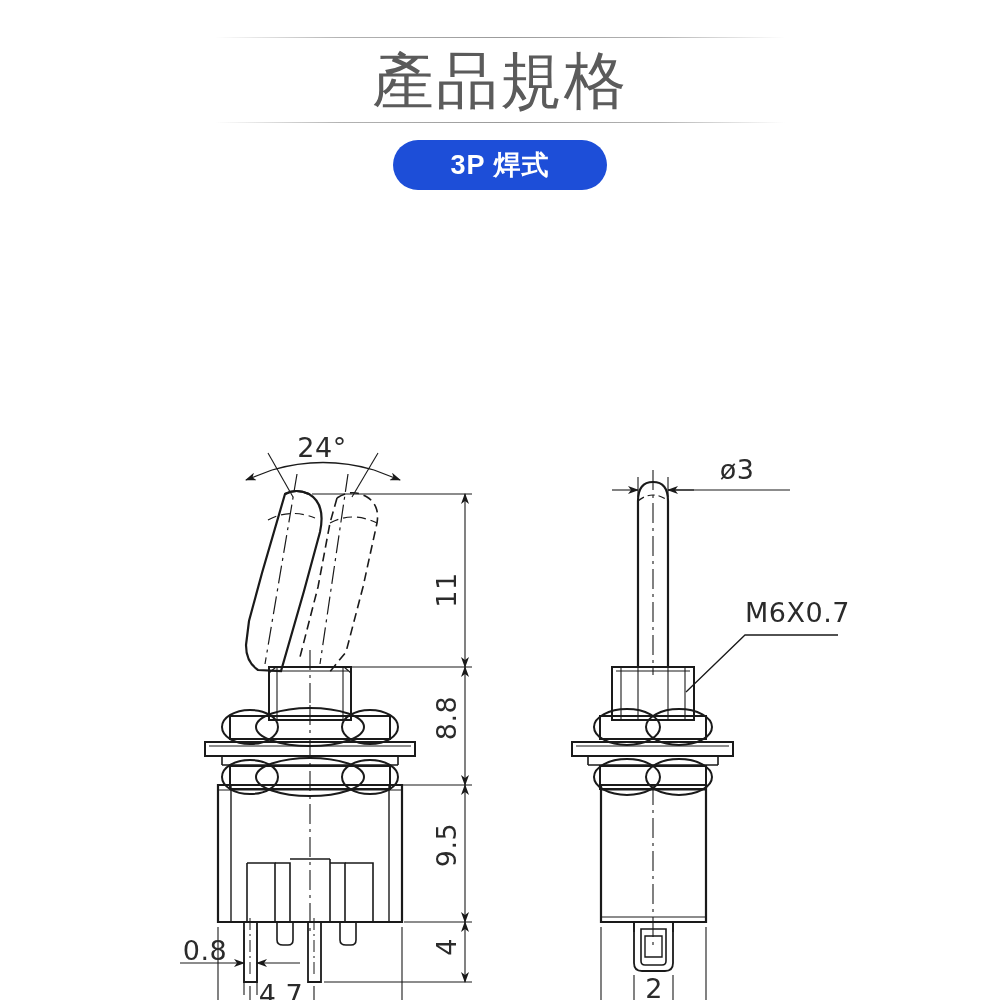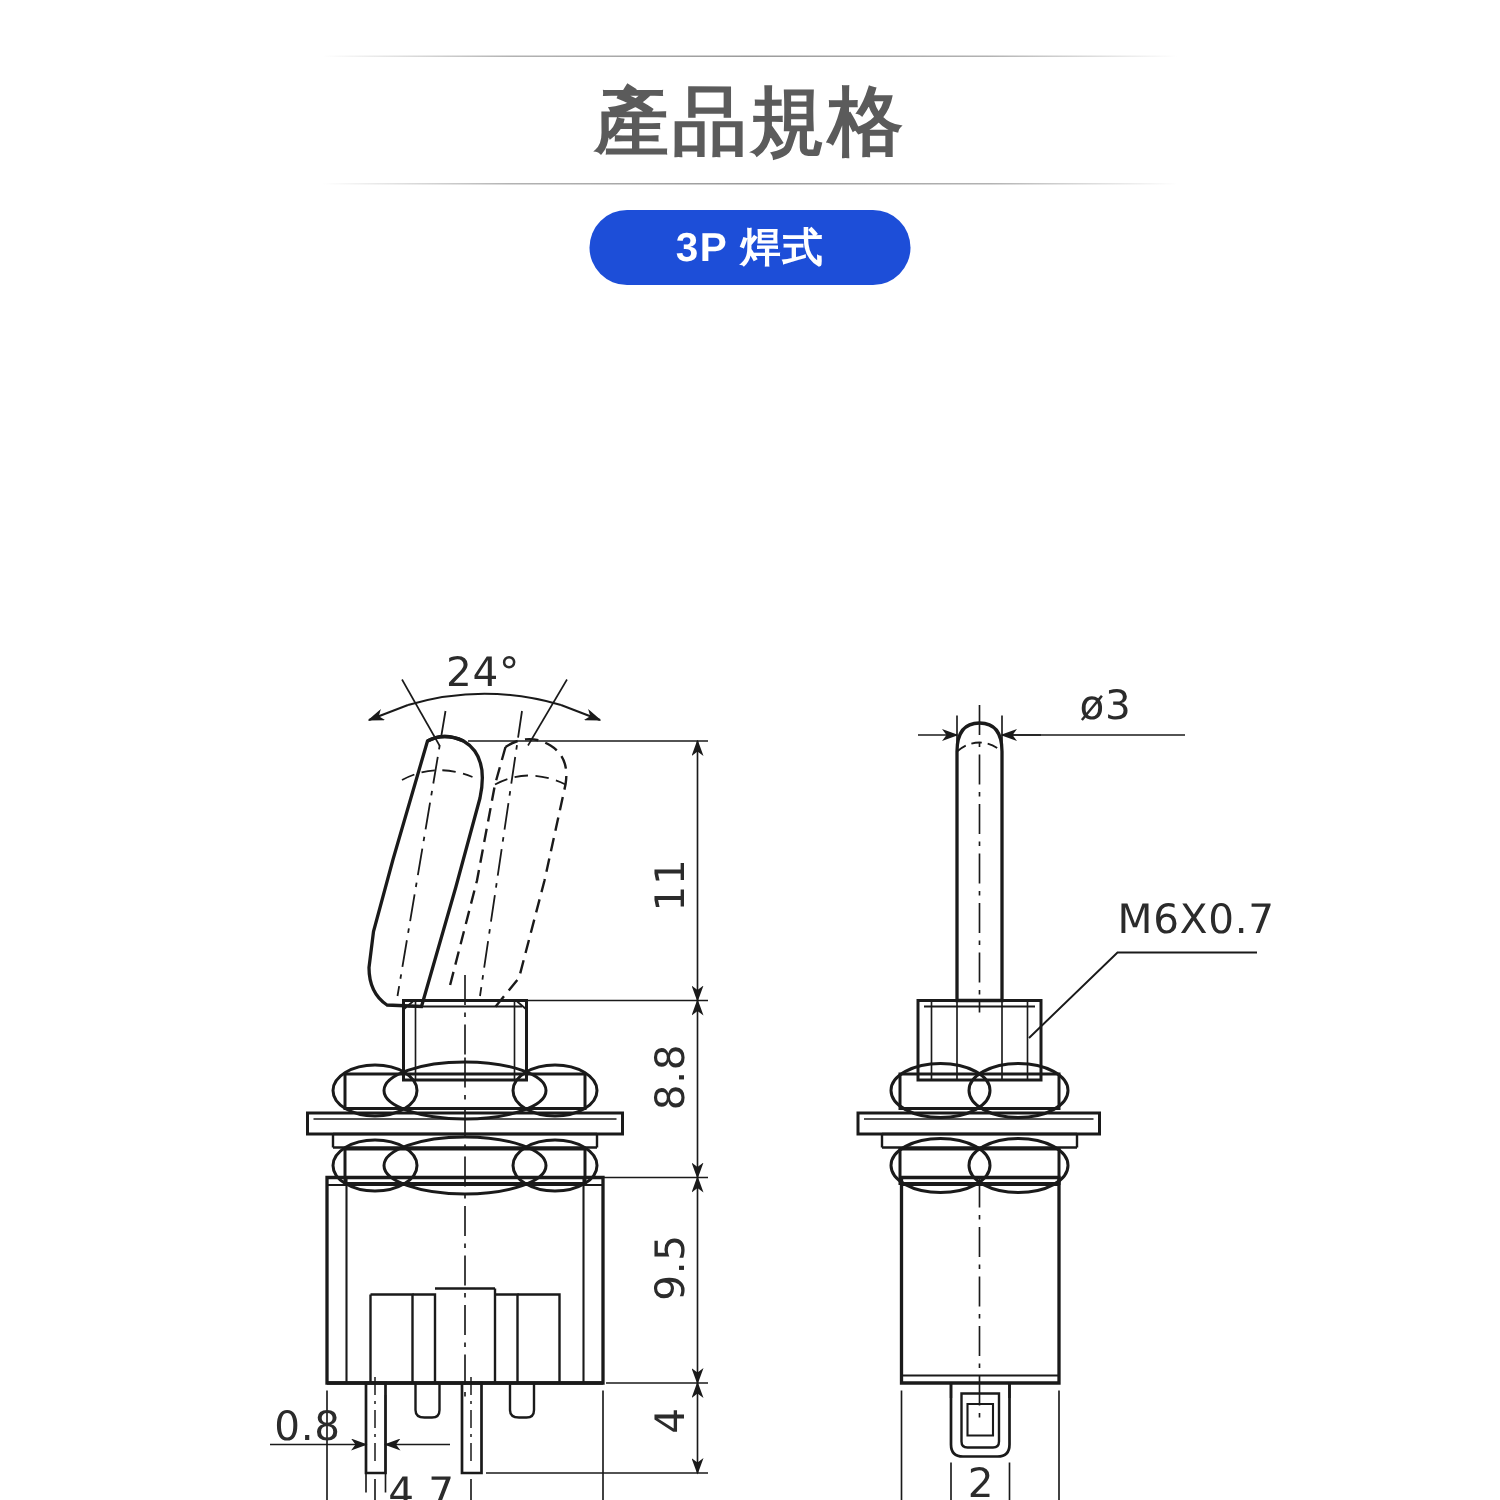--- a/index.html
+++ b/index.html
@@ -39,23 +39,23 @@
   }
   #rule-top    { top: 37px; }
   #rule-bottom { top: 122px; }
 
   #page-title {
     position: absolute;
     left: 0;
     top: 42px;
     width: 1000px;
     text-align: center;
-    font-size: 50px;
+    font-size: 62px;
     line-height: 78px;
-    font-weight: 700;
+    font-weight: 400;
     color: #5b5b5b;
     letter-spacing: 2px;
     white-space: nowrap;
   }
 
   #subtitle-badge {
     position: absolute;
     left: 50%;
     top: 140px;
     transform: translateX(-50%);

